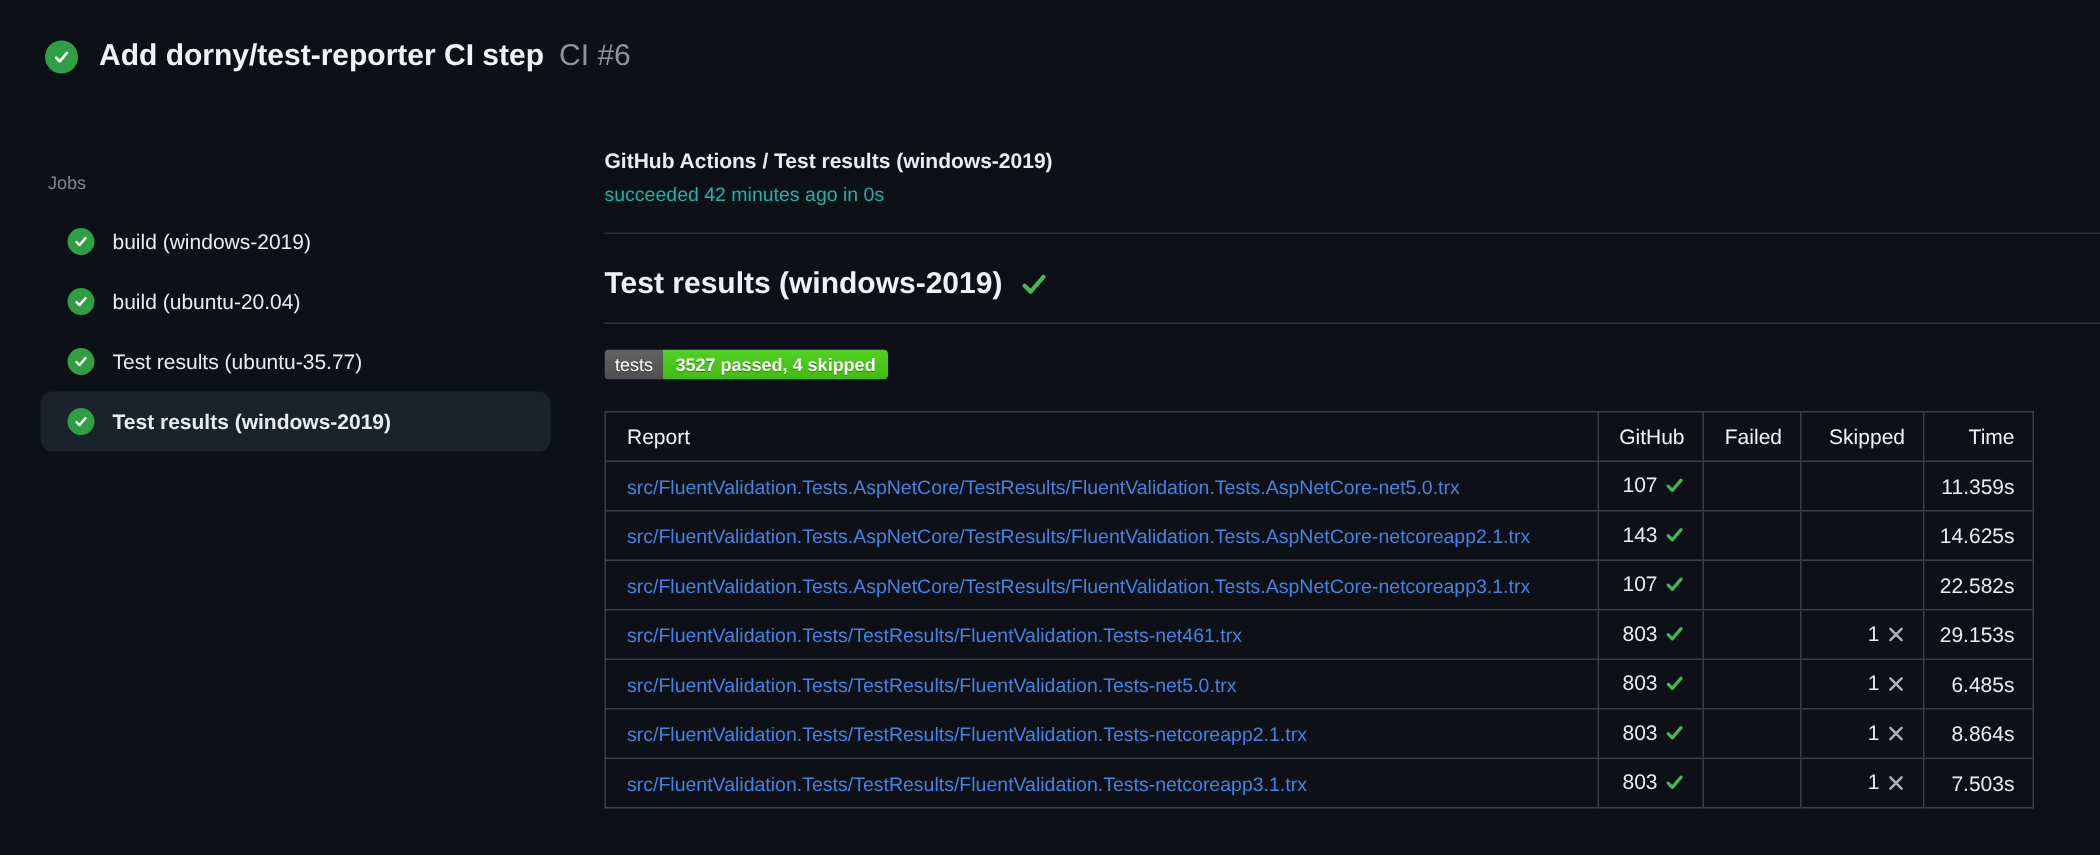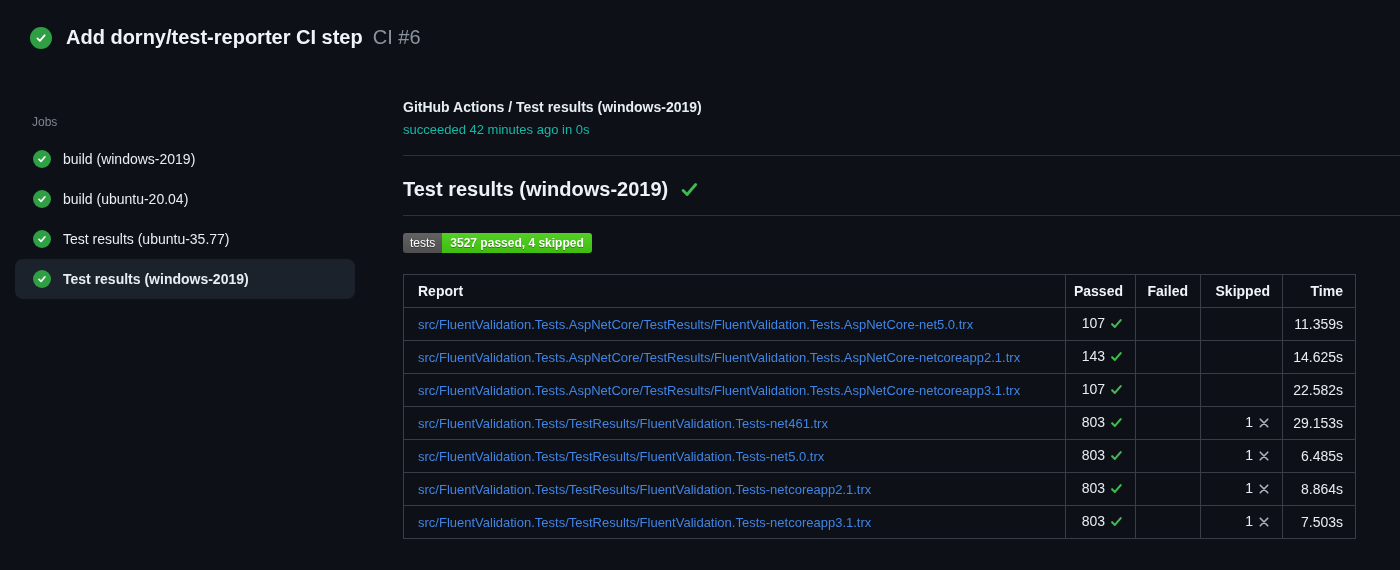--- a/index.html
+++ b/index.html
@@ -24,40 +24,40 @@
   .status-circle.sm{width:18px;height:18px;}
   .status-circle svg{display:block;}
   .run-title{font-size:20px;font-weight:700;color:#f0f4f8;margin:0;white-space:nowrap;}
   .run-number{font-size:20px;color:#8a939e;font-weight:400;margin-left:-4px;white-space:nowrap;}
   
   .content{display:flex;align-items:flex-start;}
   .sidebar{width:390px;flex:none;box-sizing:border-box;padding:20px 20px 0 15px;}
   .summary-item{display:flex;align-items:center;gap:13px;padding:6px 0 6px 20px;font-size:14px;cursor:pointer;color:#e6edf3;}
   .home-icon{display:inline-flex;color:#c9d1d9;}
   .jobs-label{font-size:12px;color:#7d8590;margin:30px 0 10px 17px;}
-  .jobs-list{list-style:none;margin:0;padding:0;}
+  .jobs-list{list-style:none;margin:12px;padding:0;}
   .job-item{display:flex;align-items:center;gap:12px;height:40px;padding:0 12px 0 18px;width:340px;box-sizing:border-box;border-radius:8px;font-size:14px;cursor:pointer;color:#e6edf3;white-space:nowrap;}
   .job-item.active{background:#1c222b;font-weight:700;}
   
   .main{flex:1;box-sizing:border-box;padding:34px 0 0 13px;}
   .check-title{font-size:14px;font-weight:700;color:#e6edf3;}
   .check-status{font-size:13px;color:#14b8a6;margin-top:7px;}
   .divider{border:0;border-top:1px solid #2a313a;margin:18px 0 0 0;}
   .report-heading-row{display:flex;align-items:center;gap:12px;margin-top:22px;}
   .report-heading{font-size:20px;font-weight:600;color:#eef2f6;margin:0;}
   .heading-check{display:inline-flex;}
   .divider2{border:0;border-top:1px solid #2a313a;margin:14px 0 0 0;}
   
   .badge{display:inline-flex;margin-top:17px;border-radius:3px;overflow:hidden;font-size:12px;line-height:20px;height:20px;color:#fff;text-shadow:0 1px 0 rgba(1,1,1,.35);cursor:pointer;}
   .badge-label{background:var(--badge-label-bg);padding:0 7px;background-image:linear-gradient(rgba(255,255,255,.08),rgba(0,0,0,.08));}
   .badge-value{background:var(--badge-value-bg);padding:0 8px;font-weight:600;background-image:linear-gradient(rgba(255,255,255,.08),rgba(0,0,0,.08));text-align:center;}
   
   table.results{border-collapse:collapse;table-layout:fixed;width:952px;margin-top:21px;}
   .results th,.results td{border:1px solid #373e47;height:33px;font-size:14px;box-sizing:border-box;white-space:nowrap;overflow:hidden;}
-  .results th{font-weight:700;color:#f0f4f8;text-align:right;padding-right:12px;}
+  .results th{font-weight:400;color:#f0f4f8;text-align:right;padding-right:12px;}
   .results th.col-report{text-align:left;padding-left:14px;}
   .results td{text-align:right;padding-right:12px;color:#e6edf3;}
   .results td.cell-report{text-align:left;padding-left:14px;padding-right:8px;}
   .results td.cell-report a{color:var(--link-blue);text-decoration:none;font-size:13px;}
   .col-report{width:662px;}
   .col-passed{width:70px;}
   .col-failed{width:65px;}
   .col-skipped{width:82px;}
   .col-time{width:73px;}
   .pass-icon,.skip-icon{display:inline-block;vertical-align:-2px;margin-left:5px;}
@@ -146,21 +146,21 @@
         <colgroup>
           <col class="col-report">
             <col class="col-passed">
             <col class="col-failed">
             <col class="col-skipped">
             <col class="col-time">
         </colgroup>
         <thead>
           <tr>
             <th class="col-report">Report</th>
-            <th>Passed</th>
+            <th>GitHub</th>
             <th>Failed</th>
             <th>Skipped</th>
             <th>Time</th>
           </tr>
         </thead>
         <tbody>
   <tr>
     <td class="cell-report">
       <a href="#">src/FluentValidation.Tests.AspNetCore/TestResults/FluentValidation.Tests.AspNetCore-net5.0.trx</a>
     </td>

